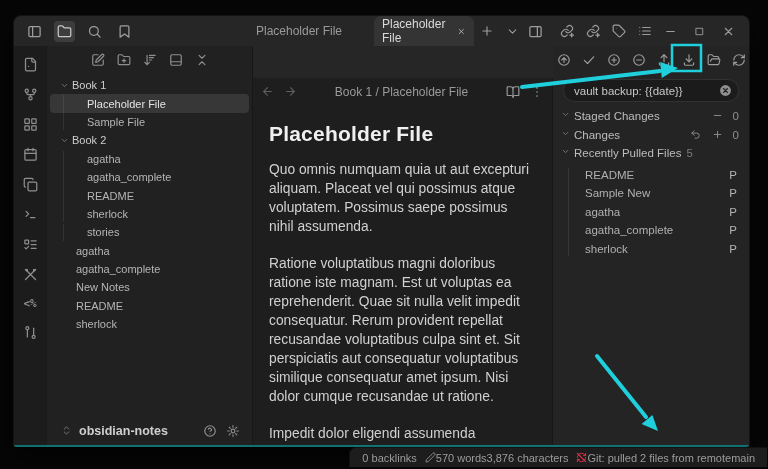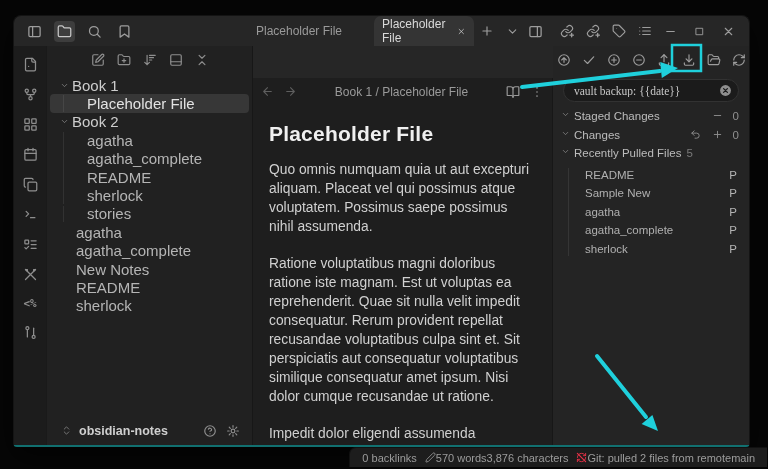--- a/index.html
+++ b/index.html
@@ -47,21 +47,21 @@
   
   #ribbon { width:33px; flex:0 0 33px; background:#1c1c1c; border-right:1px solid #1a1a1a;
             display:flex; flex-direction:column; align-items:center; padding-top:11px; gap:15px; color:#8e8e8e; }
   .ribbon-btn { display:flex; }
   .templater-glyph { font-family:"DejaVu Sans Mono",monospace; font-size:11px; font-weight:bold; color:#8e8e8e; }
 
   
   #explorer { width:206px; flex:0 0 206px; background:#212121; border-right:1px solid #171717;
               display:flex; flex-direction:column; }
   #explorer-header { height:27px; flex:0 0 27px; display:flex; align-items:center; justify-content:center; gap:12px; color:#8f8f8f; }
-  #tree { flex:1; padding-top:3px; font-size:15px; overflow:hidden; }
+  #tree { flex:1; padding-top:3px; font-size:11px; overflow:hidden; }
   .trow { height:18.4px; display:flex; align-items:center; color:#b5b5b5; padding-left:26px; margin:0 3px; border-radius:4px; }
   .trow.folder { color:#cdcdcd; padding-left:10px; gap:3px; }
   .trow .chev { color:#8a8a8a; display:flex; }
   .children { position:relative; }
   .children::before { content:""; position:absolute; left:16px; top:1px; bottom:1px; width:1px; background:rgba(255,255,255,.08); }
   .children .trow { padding-left:37px; }
   .trow.selected { background:#373737; color:#e3e3e3; }
   #vault-row { height:27px; flex:0 0 27px; display:flex; align-items:center; padding:0 10px 2px 12px; gap:5px; color:#cfcfcf; }
   #vault-name { font-size:12.5px; font-weight:bold; }
   #vault-row .spacer { flex:1; }
@@ -77,21 +77,21 @@
   #note-title { font-size:21px; font-weight:bold; color:#f0f0f0; margin-bottom:14px; letter-spacing:.2px; }
   .para { font-size:13.8px; line-height:1.38; color:#d0d0d0; margin-bottom:18px; }
 
   
   #gitpanel { flex:1; background:#242424; display:flex; flex-direction:column; font-size:11.5px; }
   #git-toolbar { height:27px; flex:0 0 27px; display:flex; align-items:center; justify-content:center; gap:9px; color:#9d9d9d; }
   .gt-btn { display:flex; padding:1px; }
   #commit-box { margin:6px 10px 8px 10px; position:relative; }
   #commit-input {
     width:100%; height:23px; background:#1b1b1b; border:1px solid #323232; border-radius:12px;
-    color:#c8c8c8; font-size:11.5px; padding:0 24px 0 10px; font-family:Liberation Serif, serif; outline:none;
+    color:#c8c8c8; font-size:11.5px; padding:0 24px 0 10px; font-family:Liberation Sans, sans-serif; outline:none;
   }
   #commit-clear { position:absolute; right:7px; top:5px; display:flex; }
   .gsec { height:18.5px; display:flex; align-items:flex-start; gap:4px; padding:0 10px 0 8px; color:#bcbcbc; }
   .gsec .chev { color:#8a8a8a; display:flex; }
   .gsec .spacer { flex:1; }
   .gsec .act { color:#8f8f8f; display:flex; margin-left:7px; }
   .gsec .count { color:#8f8f8f; margin-left:6px; }
   .gsec .count-inline { color:#7a7a7a; margin-left:1px; }
   .gfiles { position:relative; }
   .gfiles::before { content:""; position:absolute; left:15px; top:2px; bottom:2px; width:1px; background:rgba(255,255,255,.08); }
@@ -484,20 +484,23 @@
             <span class="chev">
               <svg class="ic ic9">
                 <use href="#i-chevron-down"></use>
               </svg>
             </span>
             <span>Book 1</span>
           </div>
         <div class="children">
           <div class="trow selected">
               <span>Placeholder File</span>
+            </div>
+          <div class="trow">
+              <span>Sample File</span>
             </div>
         </div>
         <div class="trow folder">
             <span class="chev">
               <svg class="ic ic9">
                 <use href="#i-chevron-down"></use>
               </svg>
             </span>
             <span>Book 2</span>
           </div>

